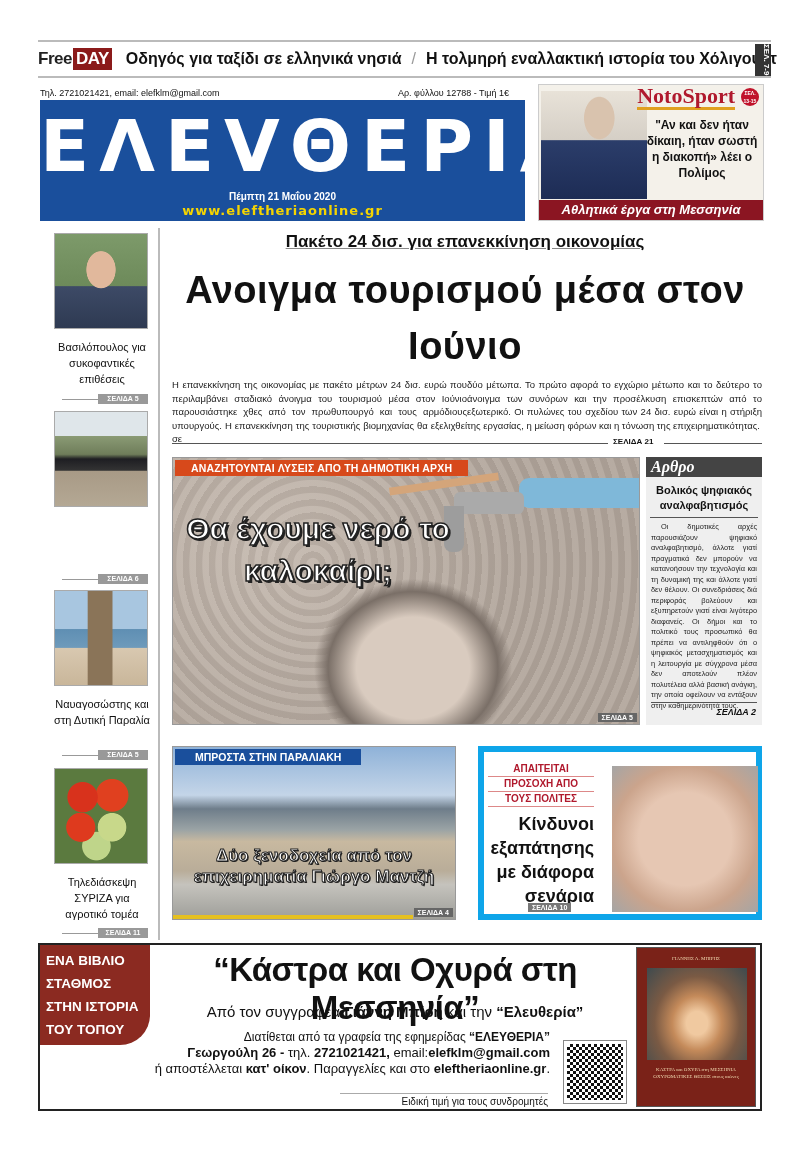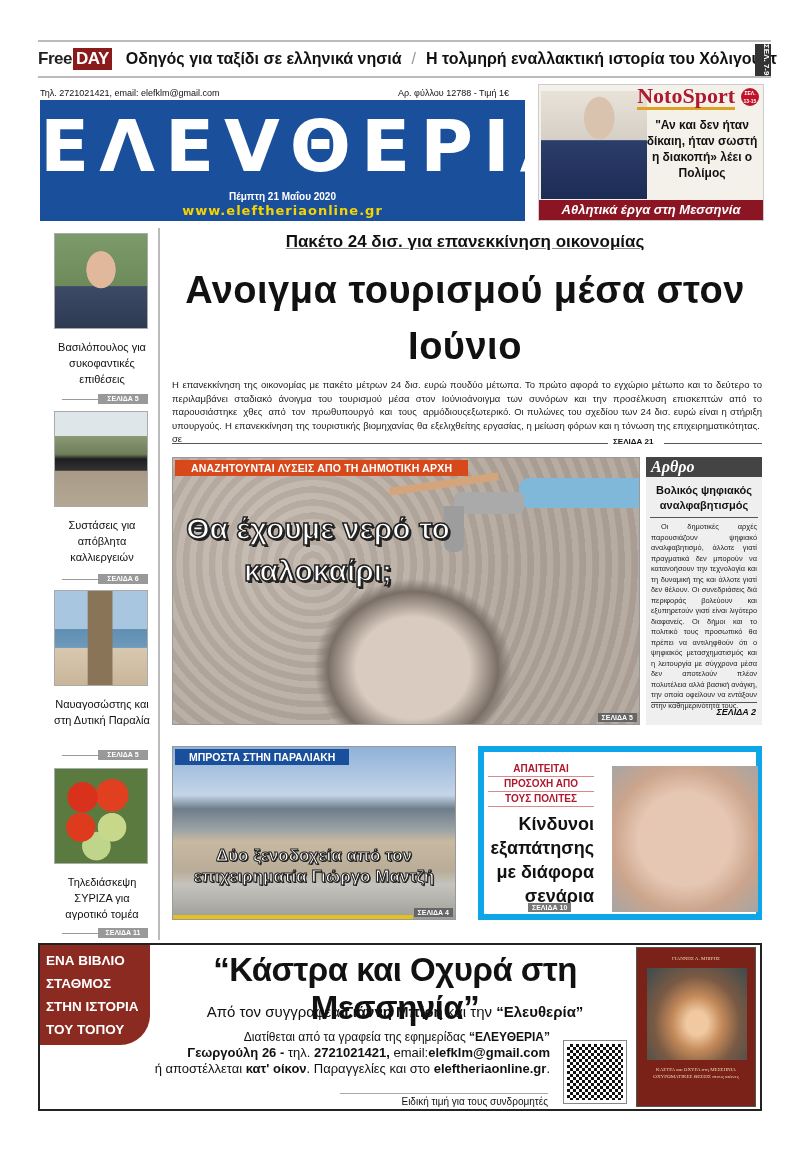--- a/index.html
+++ b/index.html
@@ -54,21 +54,21 @@
 .page-tag{position:absolute;right:2px;bottom:2px;background:#666;color:#fff;font-size:7px;padding:1px 4px;font-weight:bold}
 
 .arthro{left:646px;top:457px;width:116px;height:268px;background:#efefef}
 .arthro-head{height:20px;background:#444;color:#fff;font-family:"Liberation Serif",serif;font-style:italic;font-weight:bold;font-size:16px;padding-left:5px;line-height:20px}
 .arthro-title{text-align:center;font-size:11px;font-weight:bold;line-height:15px;margin-top:6px;padding-bottom:4px;border-bottom:1px solid #555;margin-left:4px;margin-right:4px}
 .arthro-body{font-size:7.4px;line-height:10.5px;color:#222;padding:4px 5px 0 5px;text-align:justify;text-indent:10px}
 .arthro-page{position:absolute;right:6px;bottom:8px;font-size:9px;font-weight:bold;font-style:italic}
 .arthro-rule{position:absolute;left:5px;right:5px;bottom:22px;height:1px;background:#555}
 
 .hotels{left:172px;top:746px;width:284px;height:174px;border:1px solid #999;background:linear-gradient(180deg,#8fb2d8 0%,#c4d5e8 28%,#6e7d8a 36%,#9aa3a5 48%,#c8b9a0 55%,#b9ad99 72%,#c5c3bd 80%,#9e9e99 100%);overflow:hidden}
-.tag-blue{position:absolute;left:2px;top:2px;background:#1a4f9c;color:#fff;font-size:10.5px;font-weight:bold;padding:2px 14px}
+.tag-blue{position:absolute;left:2px;top:2px;background:#1a4f9c;color:#fff;font-size:10.5px;font-weight:bold;padding:2px 20px}
 .hotels-title{position:absolute;left:0;right:0;top:98px;text-align:center;color:#fff;font-size:17px;font-weight:bold;line-height:21px;-webkit-text-stroke:1px #222;text-shadow:1px 1px 0 #222}
 .hotels-bar{position:absolute;left:0;bottom:0;width:240px;height:4px;background:#e5c020}
 
 .fraud{left:478px;top:746px;width:284px;height:174px;border:6px solid #0ea5e9}
 .fraud-kicker{position:absolute;left:4px;top:10px;width:106px;text-align:center;font-size:10px;font-weight:bold;color:#b0192d;line-height:14px}
 .fraud-kicker div{border-bottom:1px solid #d88}
 .fraud-title{position:absolute;left:4px;top:60px;width:106px;text-align:right;font-size:18px;font-weight:bold;line-height:24px}
 .fraud-img{position:absolute;left:128px;top:14px;width:146px;height:146px;background:radial-gradient(ellipse at 50% 50%,#e6c7b3 0 45%,#cba48c 70%,#a5a5a5 100%)}
 .fraud-page{position:absolute;left:44px;bottom:2px;background:#777;color:#fff;font-size:7px;padding:1px 4px;font-weight:bold}
 
@@ -118,21 +118,20 @@
 <div class="abs sidebar">
   <div class="side-item" style="top:5px">
     <div class="side-img" style="background:radial-gradient(ellipse at 50% 38%,#e1b89c 0 22%,transparent 23%),linear-gradient(180deg,#7d9a6a 0%,#6d8a5a 55%,#3d4a66 56%,#2e3a52 100%)"></div>
     <div class="side-cap">Βασιλόπουλος για συκοφαντικές επιθέσεις</div>
   </div>
   <div class="side-line" style="top:171px"></div>
   <div class="side-page" style="top:166px;right:10px">ΣΕΛΙΔΑ 5</div>
 
   <div class="side-item" style="top:183px">
     <div class="side-img" style="background:linear-gradient(180deg,#dfe6ea 0%,#dfe6ea 25%,#8a9a74 26%,#6f7d5a 45%,#1e1e22 50%,#333 62%,#a89a86 63%,#b4a894 100%)"></div>
-    <div class="side-cap">Συστάσεις για απόβλητα καλλιεργειών</div>
   </div>
   <div class="side-line" style="top:351px"></div>
   <div class="side-page" style="top:346px;right:10px">ΣΕΛΙΔΑ 6</div>
 
   <div class="side-item" style="top:362px">
     <div class="side-img" style="background:linear-gradient(90deg,transparent 35%,#8a7458 36%,#8a7458 62%,transparent 63%),linear-gradient(180deg,#a8c6e0 0%,#a8c6e0 40%,#5f8fb3 41%,#6e9abb 60%,#d8c8b0 61%,#c9b69a 100%)"></div>
     <div class="side-cap">Ναυαγοσώστης και στη Δυτική Παραλία</div>
   </div>
   <div class="side-line" style="top:527px"></div>
   <div class="side-page" style="top:522px;right:10px">ΣΕΛΙΔΑ 5</div>

